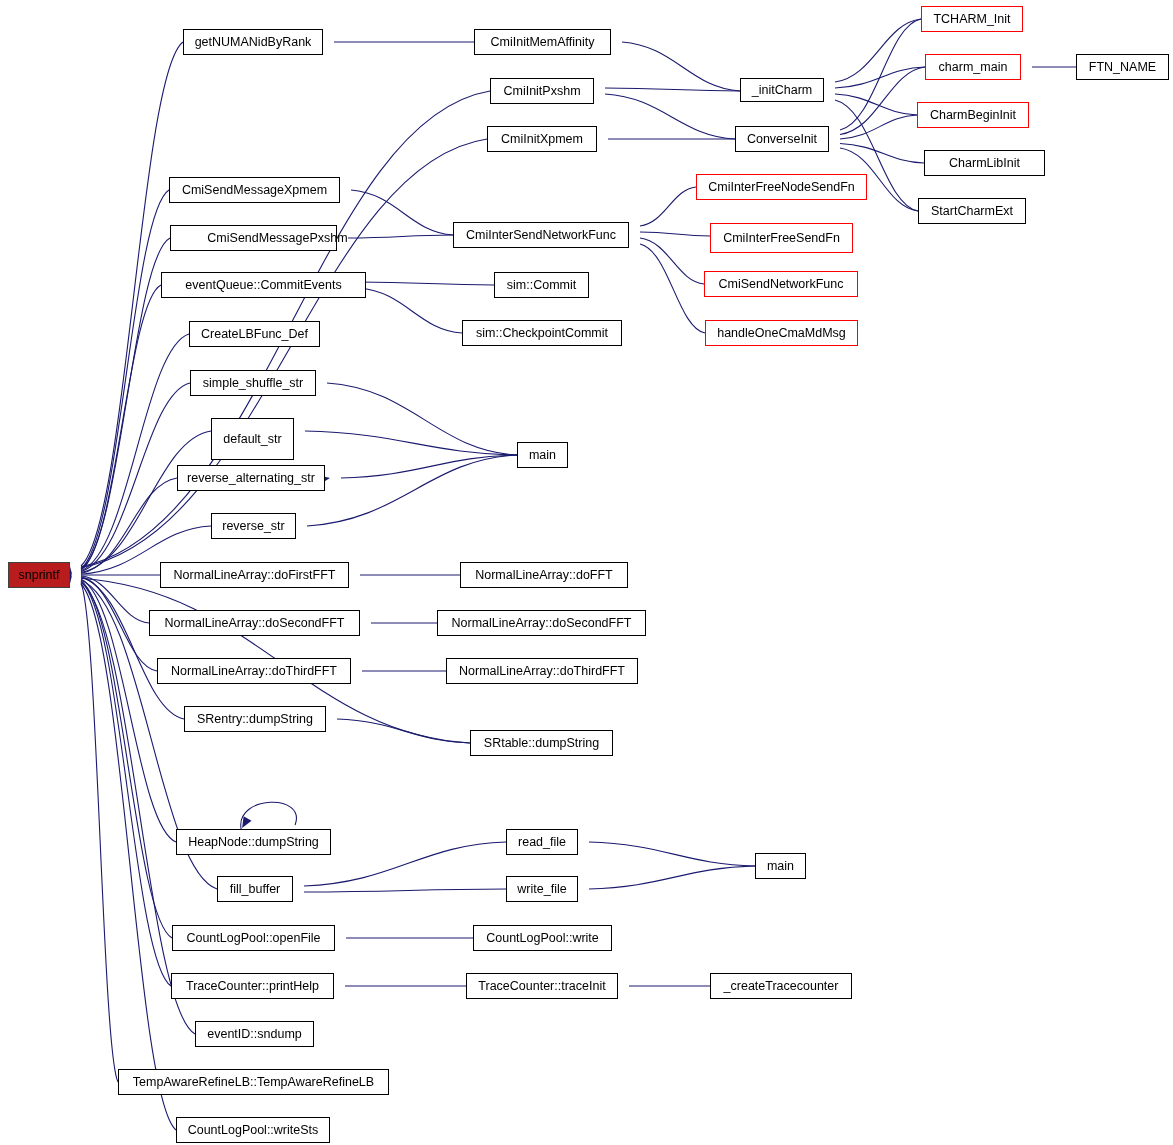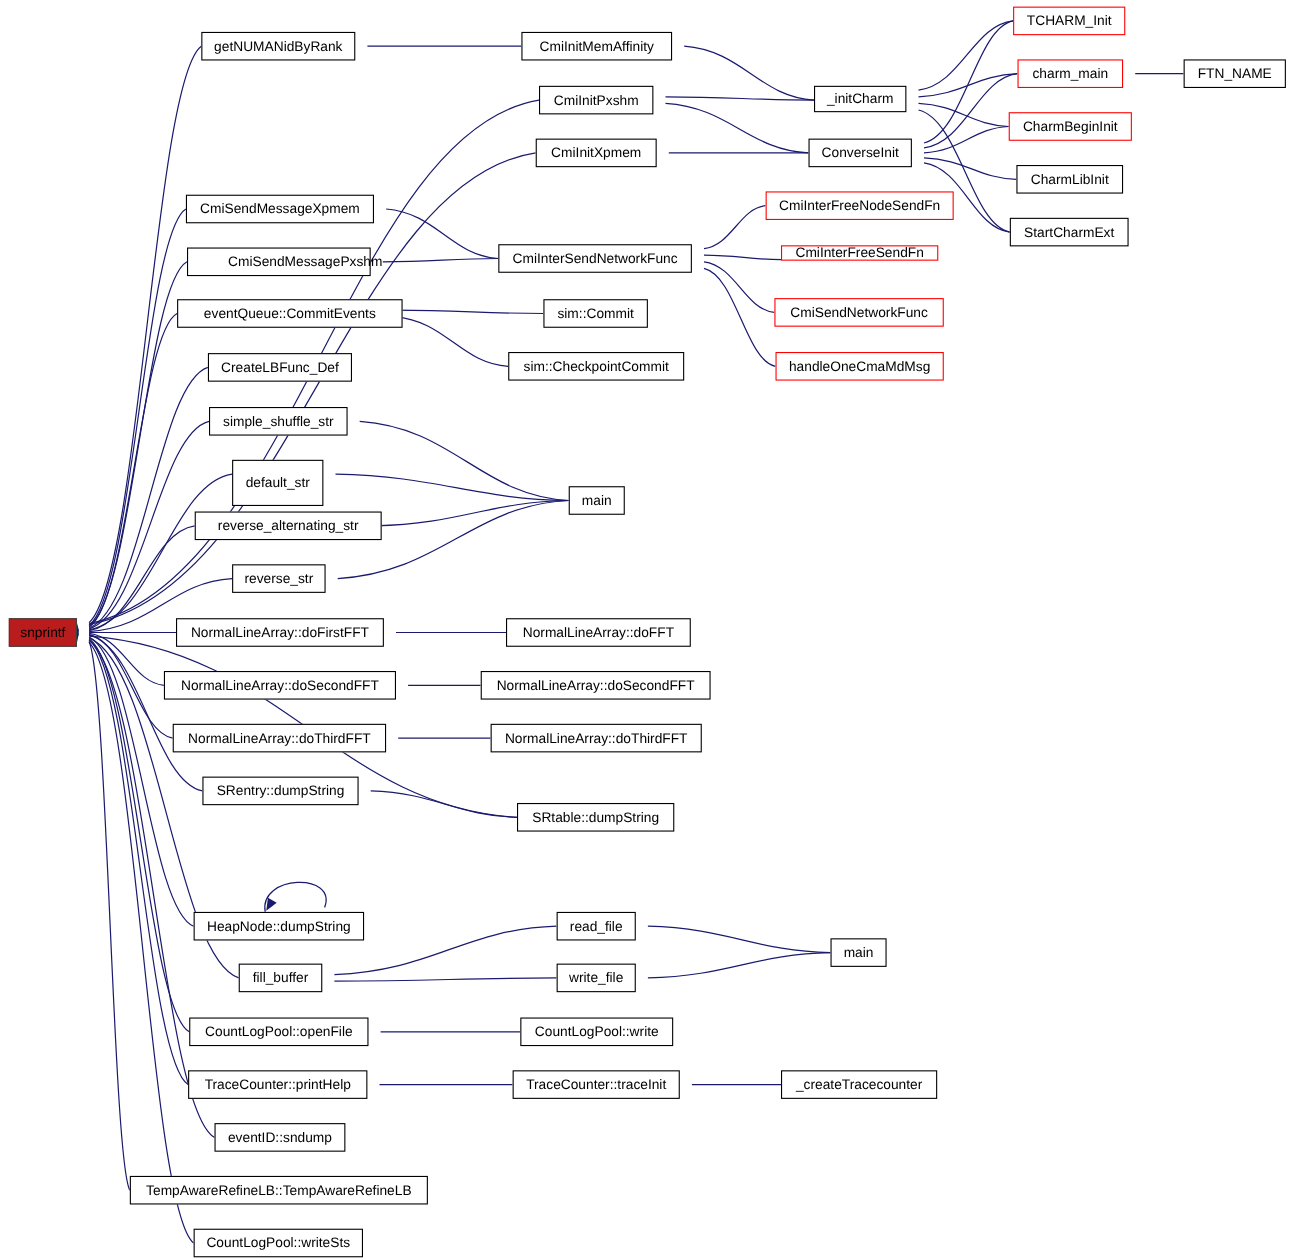--- a/index.html
+++ b/index.html
@@ -171,39 +171,39 @@
       </div>
       <div class="node red" style="left: 925px; top: 54px; width: 96px; height: 26px;">
         <span>charm_main</span>
       </div>
       <div class="node" style="left: 1076px; top: 54px; width: 93px; height: 26px;">
         <span>FTN_NAME</span>
       </div>
       <div class="node red" style="left: 917px; top: 102px; width: 112px; height: 26px;">
         <span>CharmBeginInit</span>
       </div>
-      <div class="node" style="left: 924px; top: 150px; width: 97px; height: 26px;">
+      <div class="node" style="left: 924px; top: 150px; width: 121px; height: 26px;">
         <span>CharmLibInit</span>
       </div>
       <div class="node" style="left: 918px; top: 198px; width: 108px; height: 26px;">
         <span>StartCharmExt</span>
       </div>
       <div class="node" style="left: 169px; top: 177px; width: 171px; height: 26px;">
         <span>CmiSendMessageXpmem</span>
       </div>
       <div class="node" style="left: 170px; top: 225px; width: 167px; height: 26px; padding-left: 48px;">
         <span>CmiSendMessagePxshm</span>
       </div>
       <div class="node" style="left: 453px; top: 222px; width: 176px; height: 26px;">
         <span>CmiInterSendNetworkFunc</span>
       </div>
       <div class="node red" style="left: 696px; top: 174px; width: 171px; height: 26px;">
         <span>CmiInterFreeNodeSendFn</span>
       </div>
-      <div class="node red" style="left: 710px; top: 223px; width: 143px; height: 14px;">
+      <div class="node red" style="left: 710px; top: 223px; width: 143px; height: 30px;">
         <span>CmiInterFreeSendFn</span>
       </div>
       <div class="node red" style="left: 704px; top: 271px; width: 154px; height: 26px;">
         <span>CmiSendNetworkFunc</span>
       </div>
       <div class="node red" style="left: 705px; top: 320px; width: 153px; height: 26px;">
         <span>handleOneCmaMdMsg</span>
       </div>
       <div class="node" style="left: 161px; top: 272px; width: 205px; height: 26px;">
         <span>eventQueue::CommitEvents</span>
@@ -216,21 +216,21 @@
       </div>
       <div class="node" style="left: 189px; top: 321px; width: 131px; height: 26px;">
         <span>CreateLBFunc_Def</span>
       </div>
       <div class="node" style="left: 190px; top: 370px; width: 126px; height: 26px;">
         <span>simple_shuffle_str</span>
       </div>
       <div class="node" style="left: 211px; top: 418px; width: 83px; height: 42px;">
         <span>default_str</span>
       </div>
-      <div class="node" style="left: 177px; top: 465px; width: 170px; height: 26px;">
+      <div class="node" style="left: 177px; top: 465px; width: 148px; height: 26px;">
         <span>reverse_alternating_str</span>
       </div>
       <div class="node" style="left: 211px; top: 513px; width: 85px; height: 26px;">
         <span>reverse_str</span>
       </div>
       <div class="node" style="left: 517px; top: 442px; width: 51px; height: 26px;">
         <span>main</span>
       </div>
       <div class="node" style="left: 160px; top: 562px; width: 189px; height: 26px;">
         <span>NormalLineArray::doFirstFFT</span>

